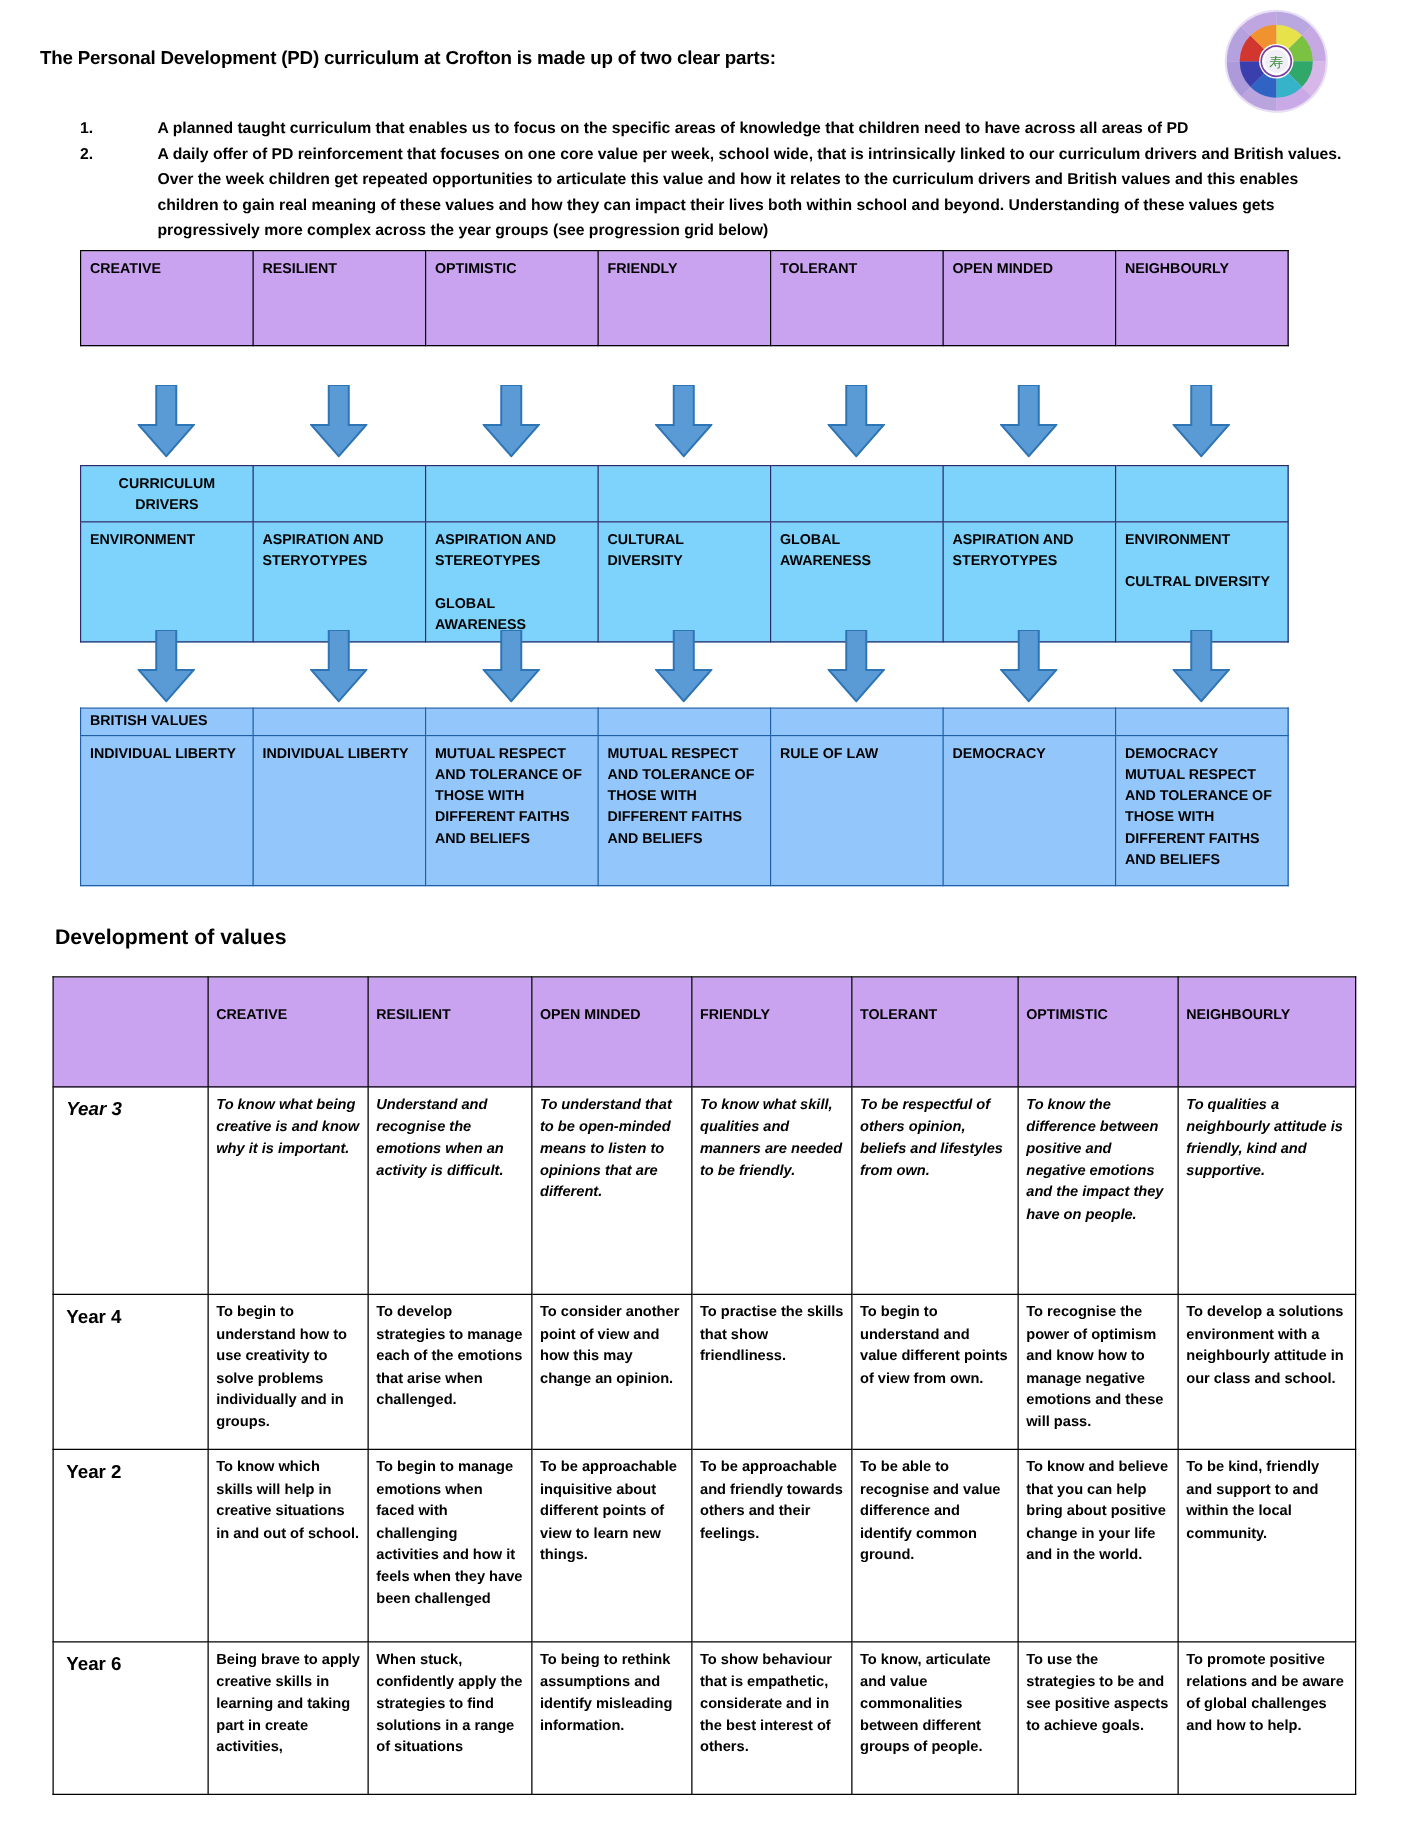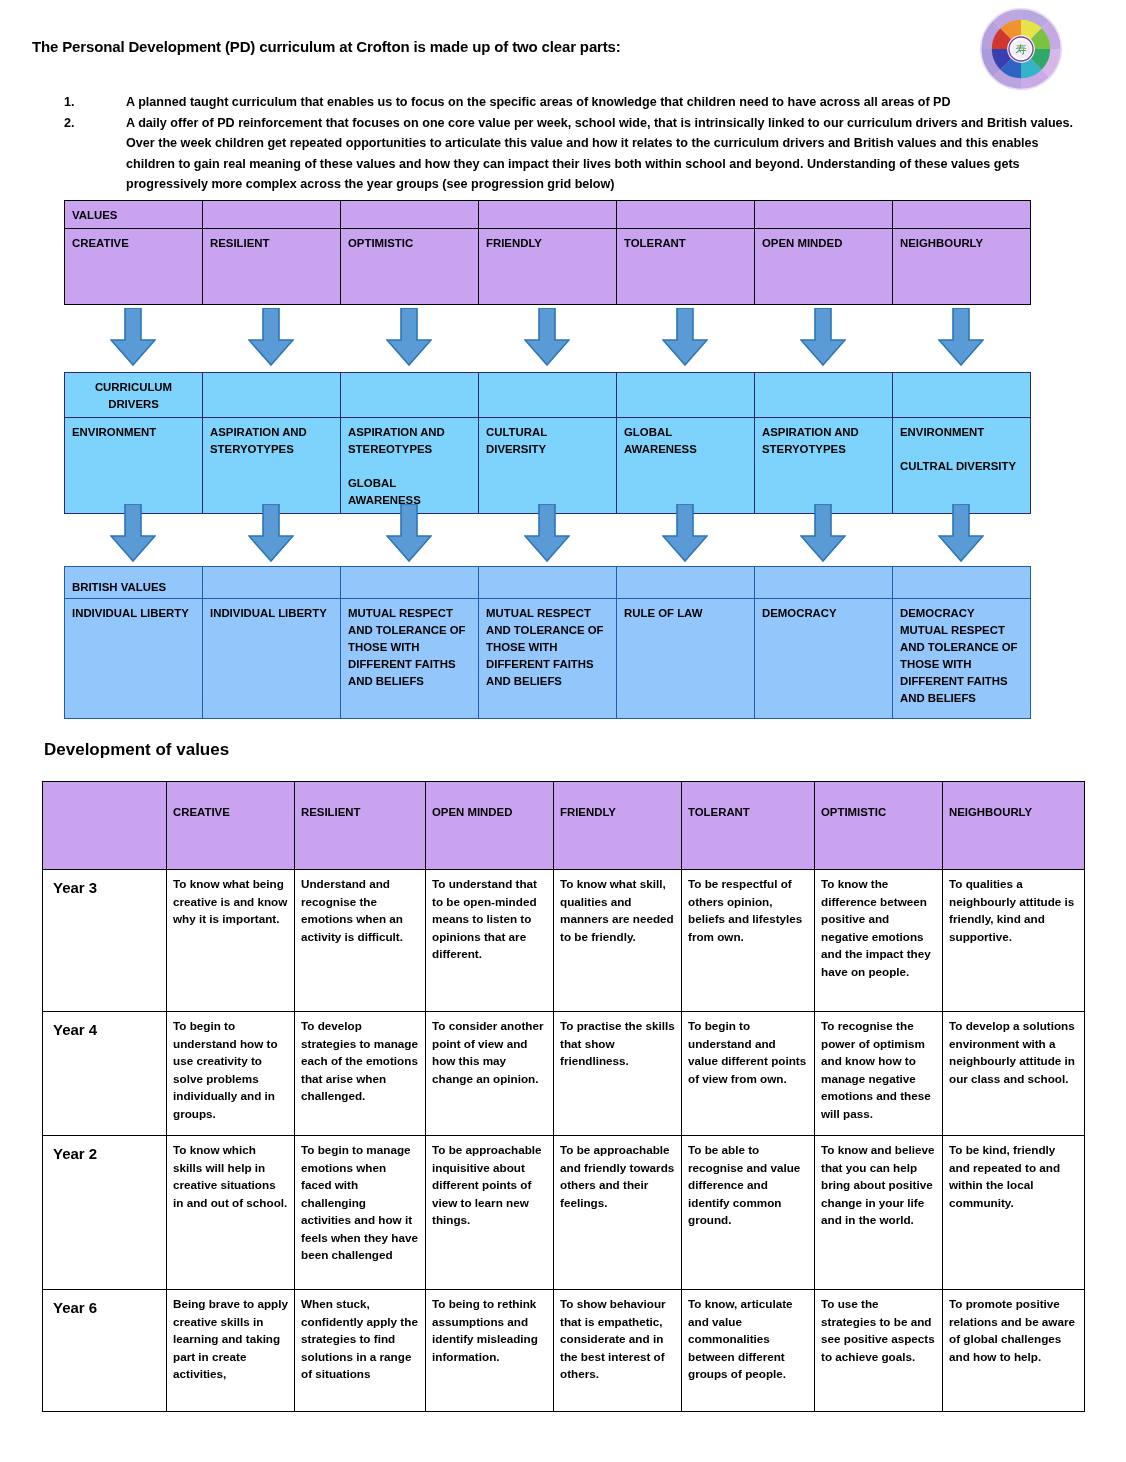--- a/index.html
+++ b/index.html
@@ -84,21 +84,21 @@
   
   #drivers-table { position: absolute; top: 372px; }
   #drivers-table td { border: 1px solid #2b2b6b; background: #7dd3fc; }
   #drivers-table tr.hdr td { height: 40px; }
   #drivers-table tr.body td { height: 91px; }
   #drivers-table tr.hdr td.first { text-align: center; }
 
   
   #british-table { position: absolute; top: 566px; }
   #british-table td { border: 1px solid #1f5fa8; background: #93c7fc; }
-  #british-table tr.hdr td { height: 17px; padding-top: 12px; padding-bottom: 2px; }
+  #british-table tr.hdr td { height: 17px; padding-top: 2px; padding-bottom: 2px; }
   #british-table tr.body td { height: 120px; }
 
   .gap { display: block; height: 17px; }
 
   
   .arrow-row { position: absolute; left: 64px; width: 966px; height: 60px; }
   #arrows-1 { top: 308px; }
   #arrows-2 { top: 504px; }
   .arrow {
     position: absolute;
@@ -138,21 +138,21 @@
     font-weight: bold;
     font-size: 11.4px;
     padding-top: 22px;
   }
   #prog-table tbody td.yearcell {
     font-size: 15px;
     font-weight: bold;
     padding-top: 9px;
     padding-left: 10px;
   }
-  #prog-table tbody tr.r3 td { height: 142px; }
+  #prog-table tbody tr.r3 td { height: 166px; font-style: italic; }
   #prog-table tbody tr.r4 td { height: 124px; }
   #prog-table tbody tr.r5 td { height: 154px; }
   #prog-table tbody tr.r6 td { height: 122px; }
 </style>
 </head>
 <body>
 
 <div class="logo-wrap">
   <svg width="86" height="86" viewBox="0 0 100 100">
     <circle cx="50" cy="50" r="48" fill="#e8def5"></circle>
@@ -201,29 +201,20 @@
     <colgroup>
       <col style="width: 138px;">
       <col style="width: 138px;">
       <col style="width: 138px;">
       <col style="width: 138px;">
       <col style="width: 138px;">
       <col style="width: 138px;">
       <col style="width: 138px;">
     </colgroup>
   <tbody>
-    <tr class="hdr">
-      <td>VALUES</td>
-      <td></td>
-      <td></td>
-      <td></td>
-      <td></td>
-      <td></td>
-      <td></td>
-    </tr>
     <tr class="body">
       <td>CREATIVE</td>
       <td>RESILIENT</td>
       <td>OPTIMISTIC</td>
       <td>FRIENDLY</td>
       <td>TOLERANT</td>
       <td>OPEN MINDED</td>
       <td>NEIGHBOURLY</td>
     </tr>
   </tbody>
@@ -406,21 +397,21 @@
       <td>To develop a solutions environment with a neighbourly attitude in our class and school.</td>
     </tr>
     <tr class="r5">
       <td class="yearcell">Year 2</td>
       <td>To know which skills will help in creative situations in and out of school.</td>
       <td>To begin to manage emotions when faced with challenging activities and how it feels when they have been challenged</td>
       <td>To be approachable inquisitive about different points of view to learn new things.</td>
       <td>To be approachable and friendly towards others and their feelings.</td>
       <td>To be able to recognise and value difference and identify common ground.</td>
       <td>To know and believe that you can help bring about positive change in your life and in the world.</td>
-      <td>To be kind, friendly and repeated to and within the local community.</td>
+      <td>To be kind, friendly and support to and within the local community.</td>
     </tr>
     <tr class="r6">
       <td class="yearcell">Year 6</td>
       <td>Being brave to apply creative skills in learning and taking part in create activities,</td>
       <td>When stuck, confidently apply the strategies  to find solutions in a range of situations</td>
       <td>To being to rethink assumptions and identify misleading information.</td>
       <td>To show behaviour that is empathetic, considerate and in the best interest of others.</td>
       <td>To know, articulate and value commonalities between different groups of people.</td>
       <td>To use the strategies to be and see positive aspects to achieve goals.</td>
       <td>To promote positive relations and be aware of global challenges and how to help.</td>

